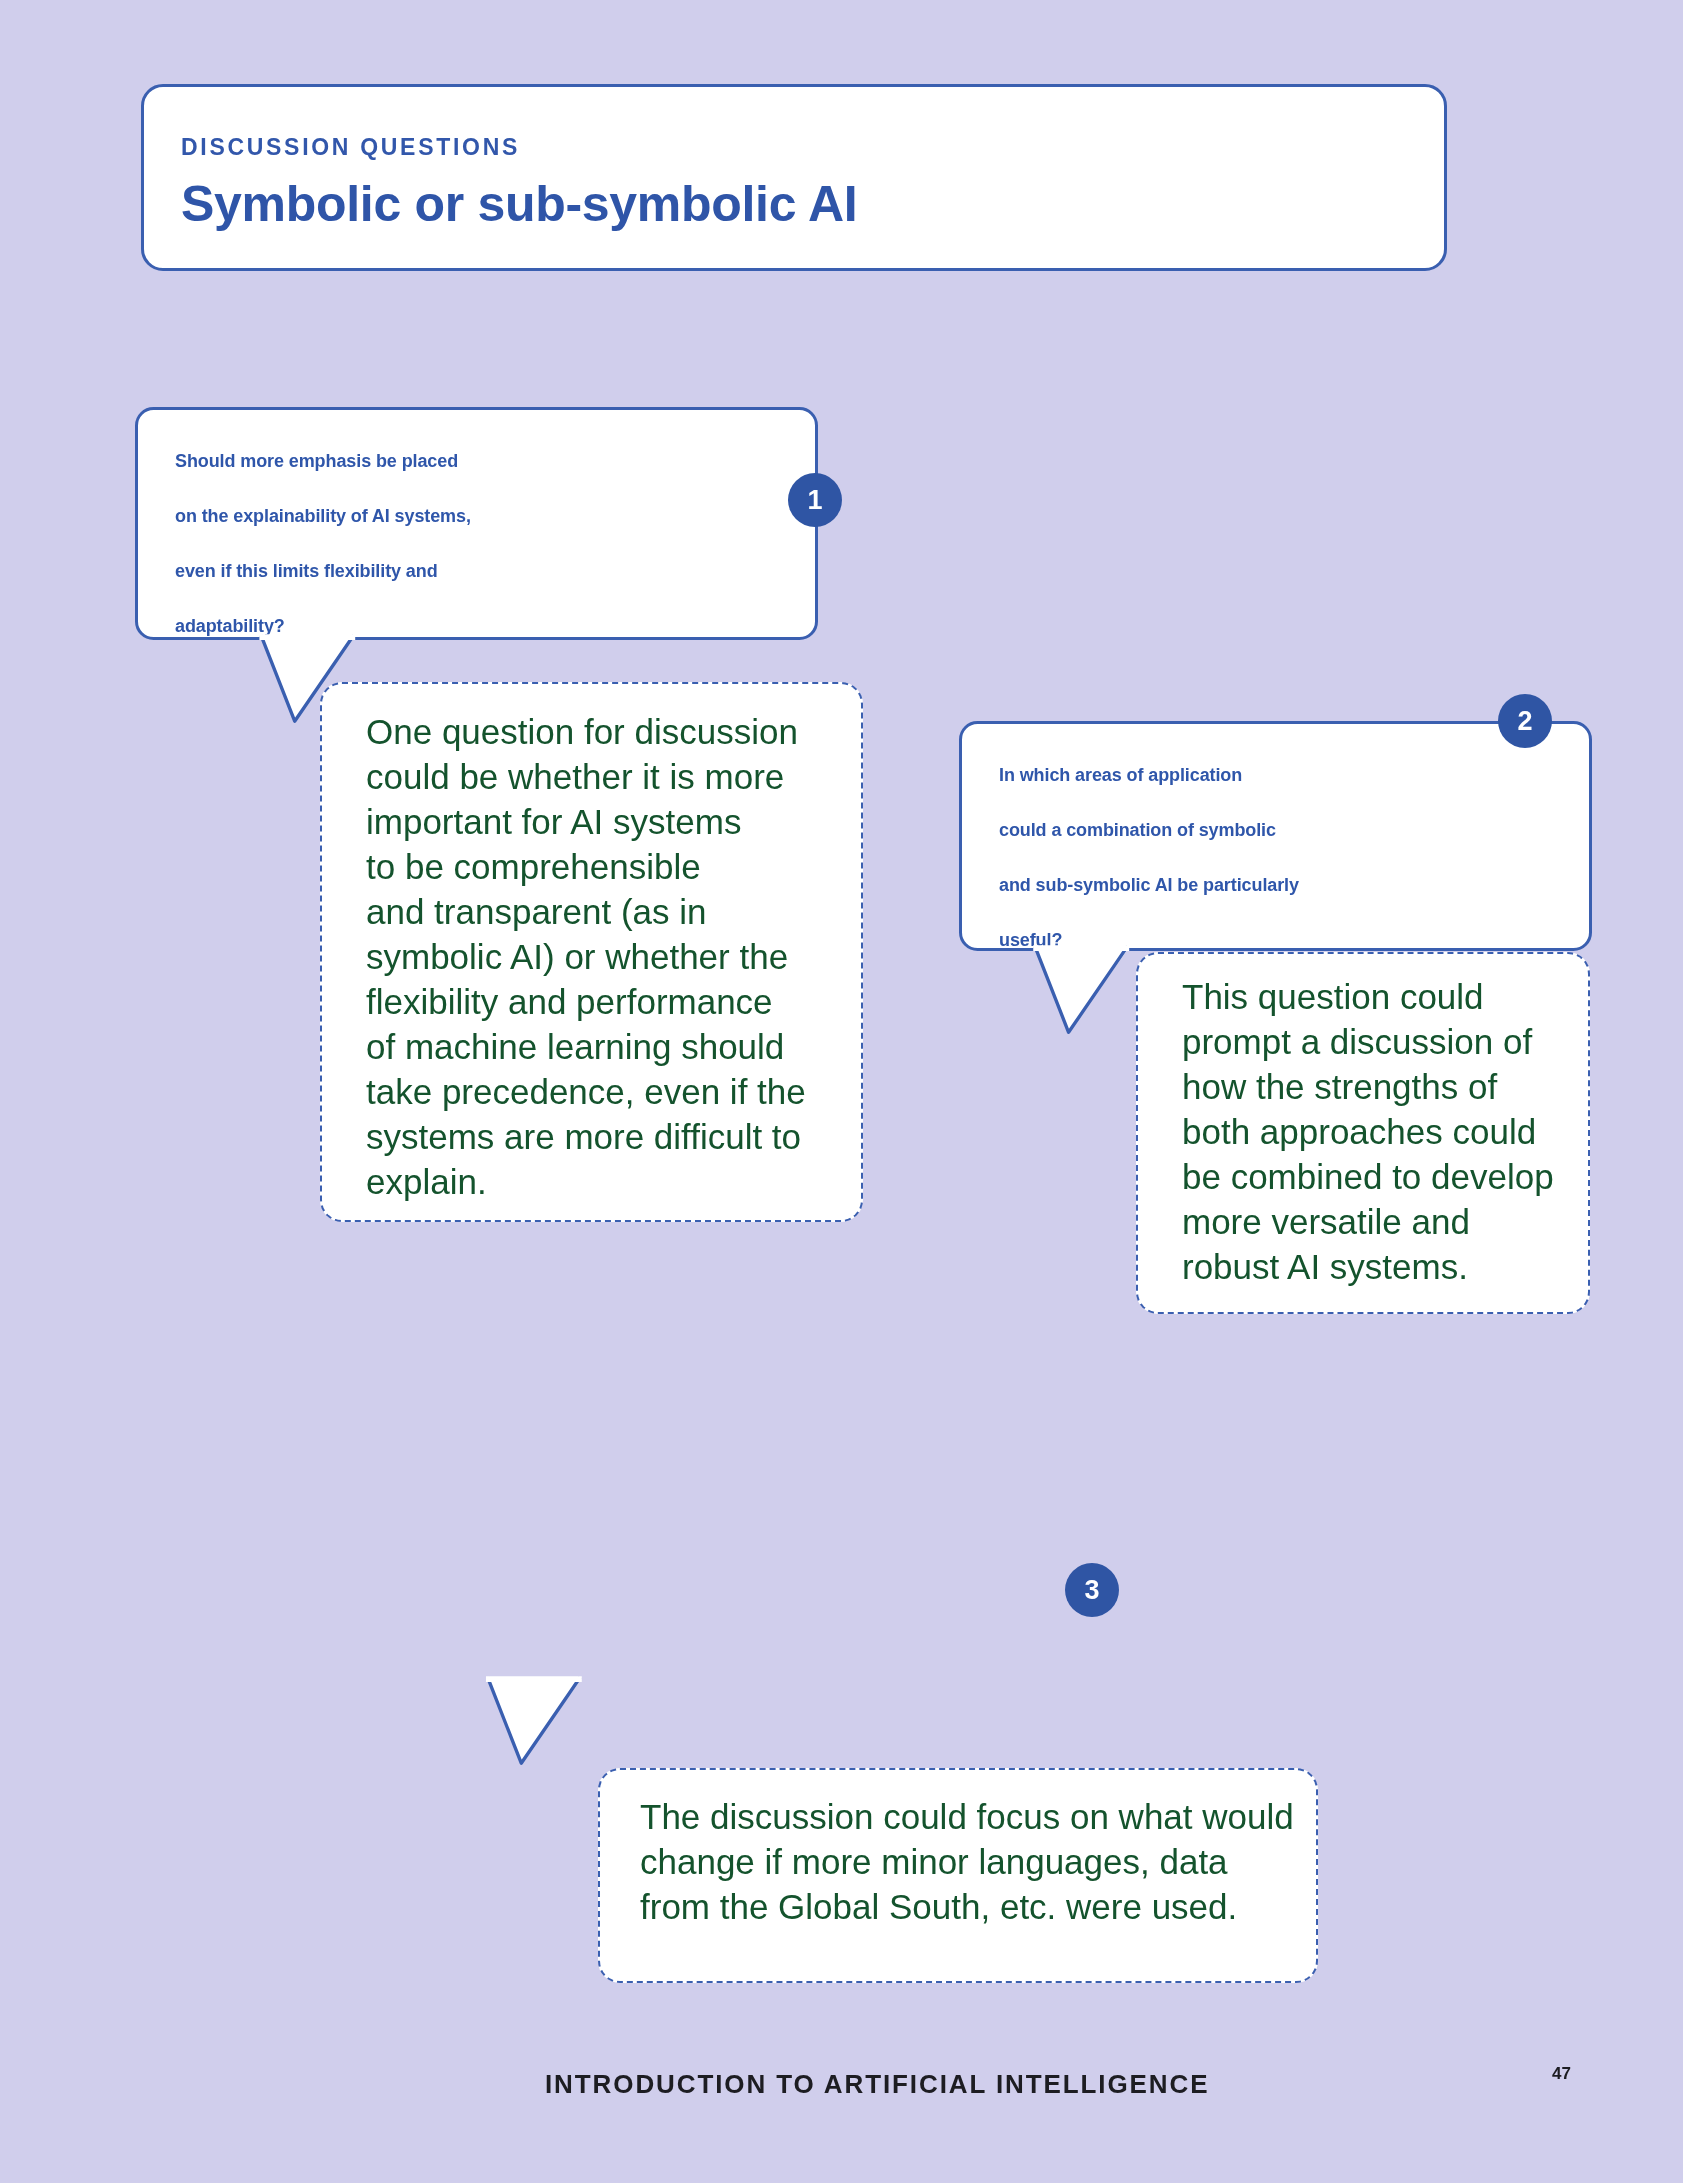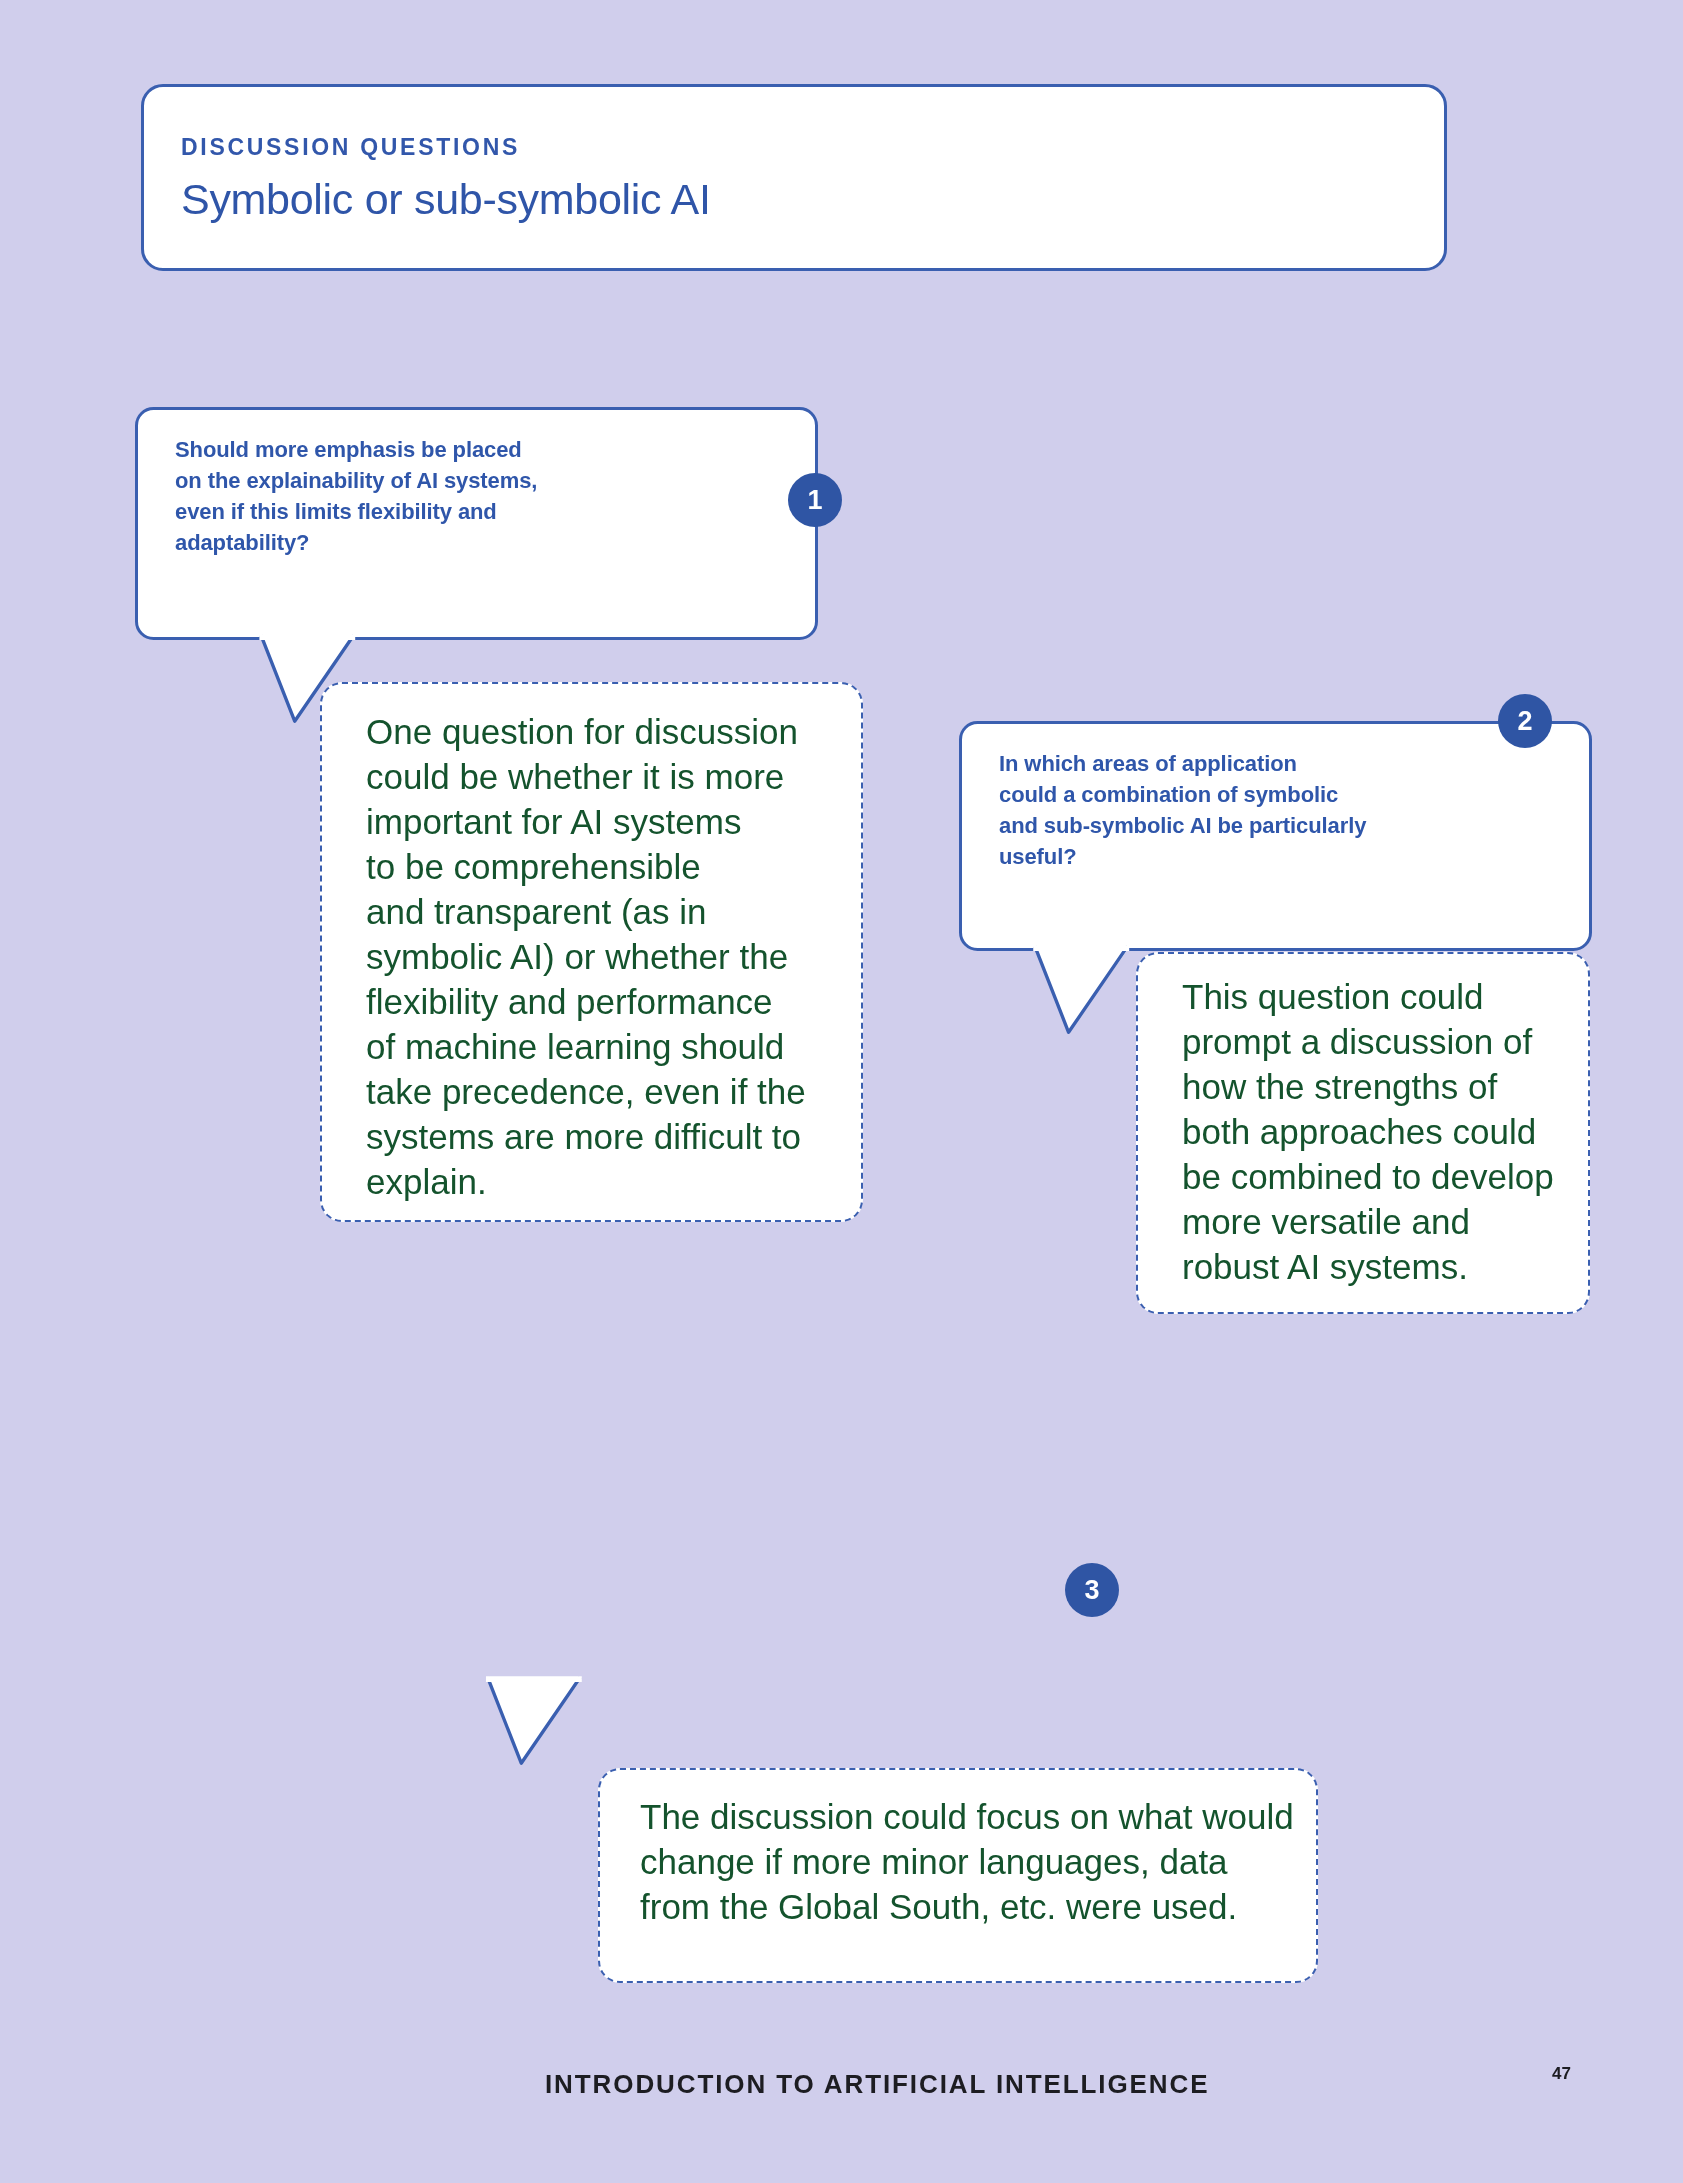--- a/index.html
+++ b/index.html
@@ -39,22 +39,22 @@
     top: 47px;
     font-size: 23px;
     font-weight: bold;
     letter-spacing: 2.7px;
     color: #3257ab;
   }
   .header-title {
     position: absolute;
     left: 37px;
     top: 88px;
-    font-size: 43px;
-    font-weight: normal;
+    font-size: 50px;
+    font-weight: bold;
     color: #2f55a8;
     letter-spacing: -0.3px;
   }
 
   
   .bubble {
     position: absolute;
     box-sizing: border-box;
     background: #ffffff;
     border-radius: 18.5px;
@@ -66,22 +66,22 @@
     border: 2.5px dashed #3a5fb0;
     border-radius: 22px;
   }
   .bubble-text {
     position: absolute;
     white-space: pre-line;
   }
   .q .bubble-text {
     color: #2f56aa;
     font-weight: bold;
-    font-size: 22px;
-    line-height: 31px;
+    font-size: 18px;
+    line-height: 55px;
     letter-spacing: -0.1px;
   }
   .a .bubble-text {
     color: #14532d;
     font-weight: normal;
     font-size: 35px;
     line-height: 45px;
   }
 
   

